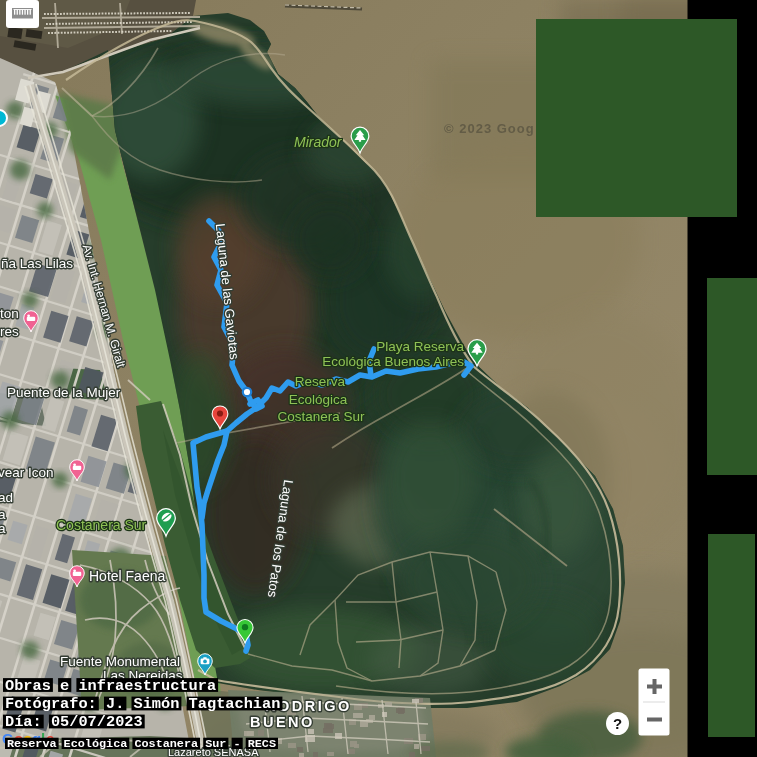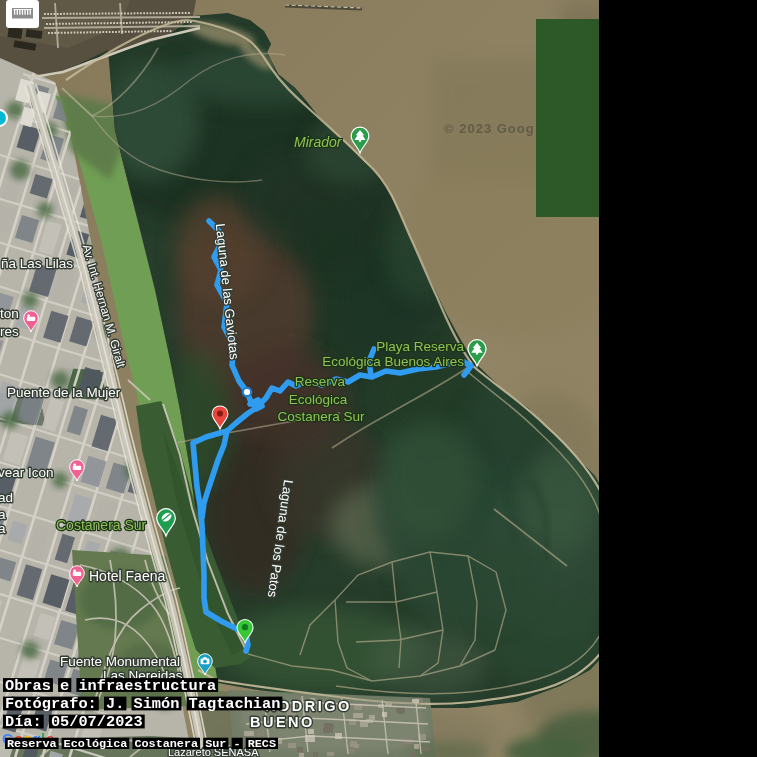--- a/index.html
+++ b/index.html
@@ -1,16 +1,16 @@
 <!DOCTYPE html>
 <html><head>
 <meta charset="utf-8">
 <style>
   html,body{margin:0;padding:0;background:#000;}
-  #stage{position:relative;width:599px;height:757px;overflow:hidden;font-family:"Liberation Sans",sans-serif;}
+  #stage{position:relative;width:757px;height:757px;overflow:hidden;font-family:"Liberation Sans",sans-serif;}
   svg{display:block;}
 </style>
 </head>
 <body>
 <div id="stage">
 <svg width="757" height="757" viewBox="0 0 757 757" xmlns="http://www.w3.org/2000/svg">
 <defs>
   <linearGradient id="water" x1="0" y1="0" x2="1" y2="1">
     <stop offset="0" stop-color="#85795a"></stop>
     <stop offset="0.35" stop-color="#8d8162"></stop>

